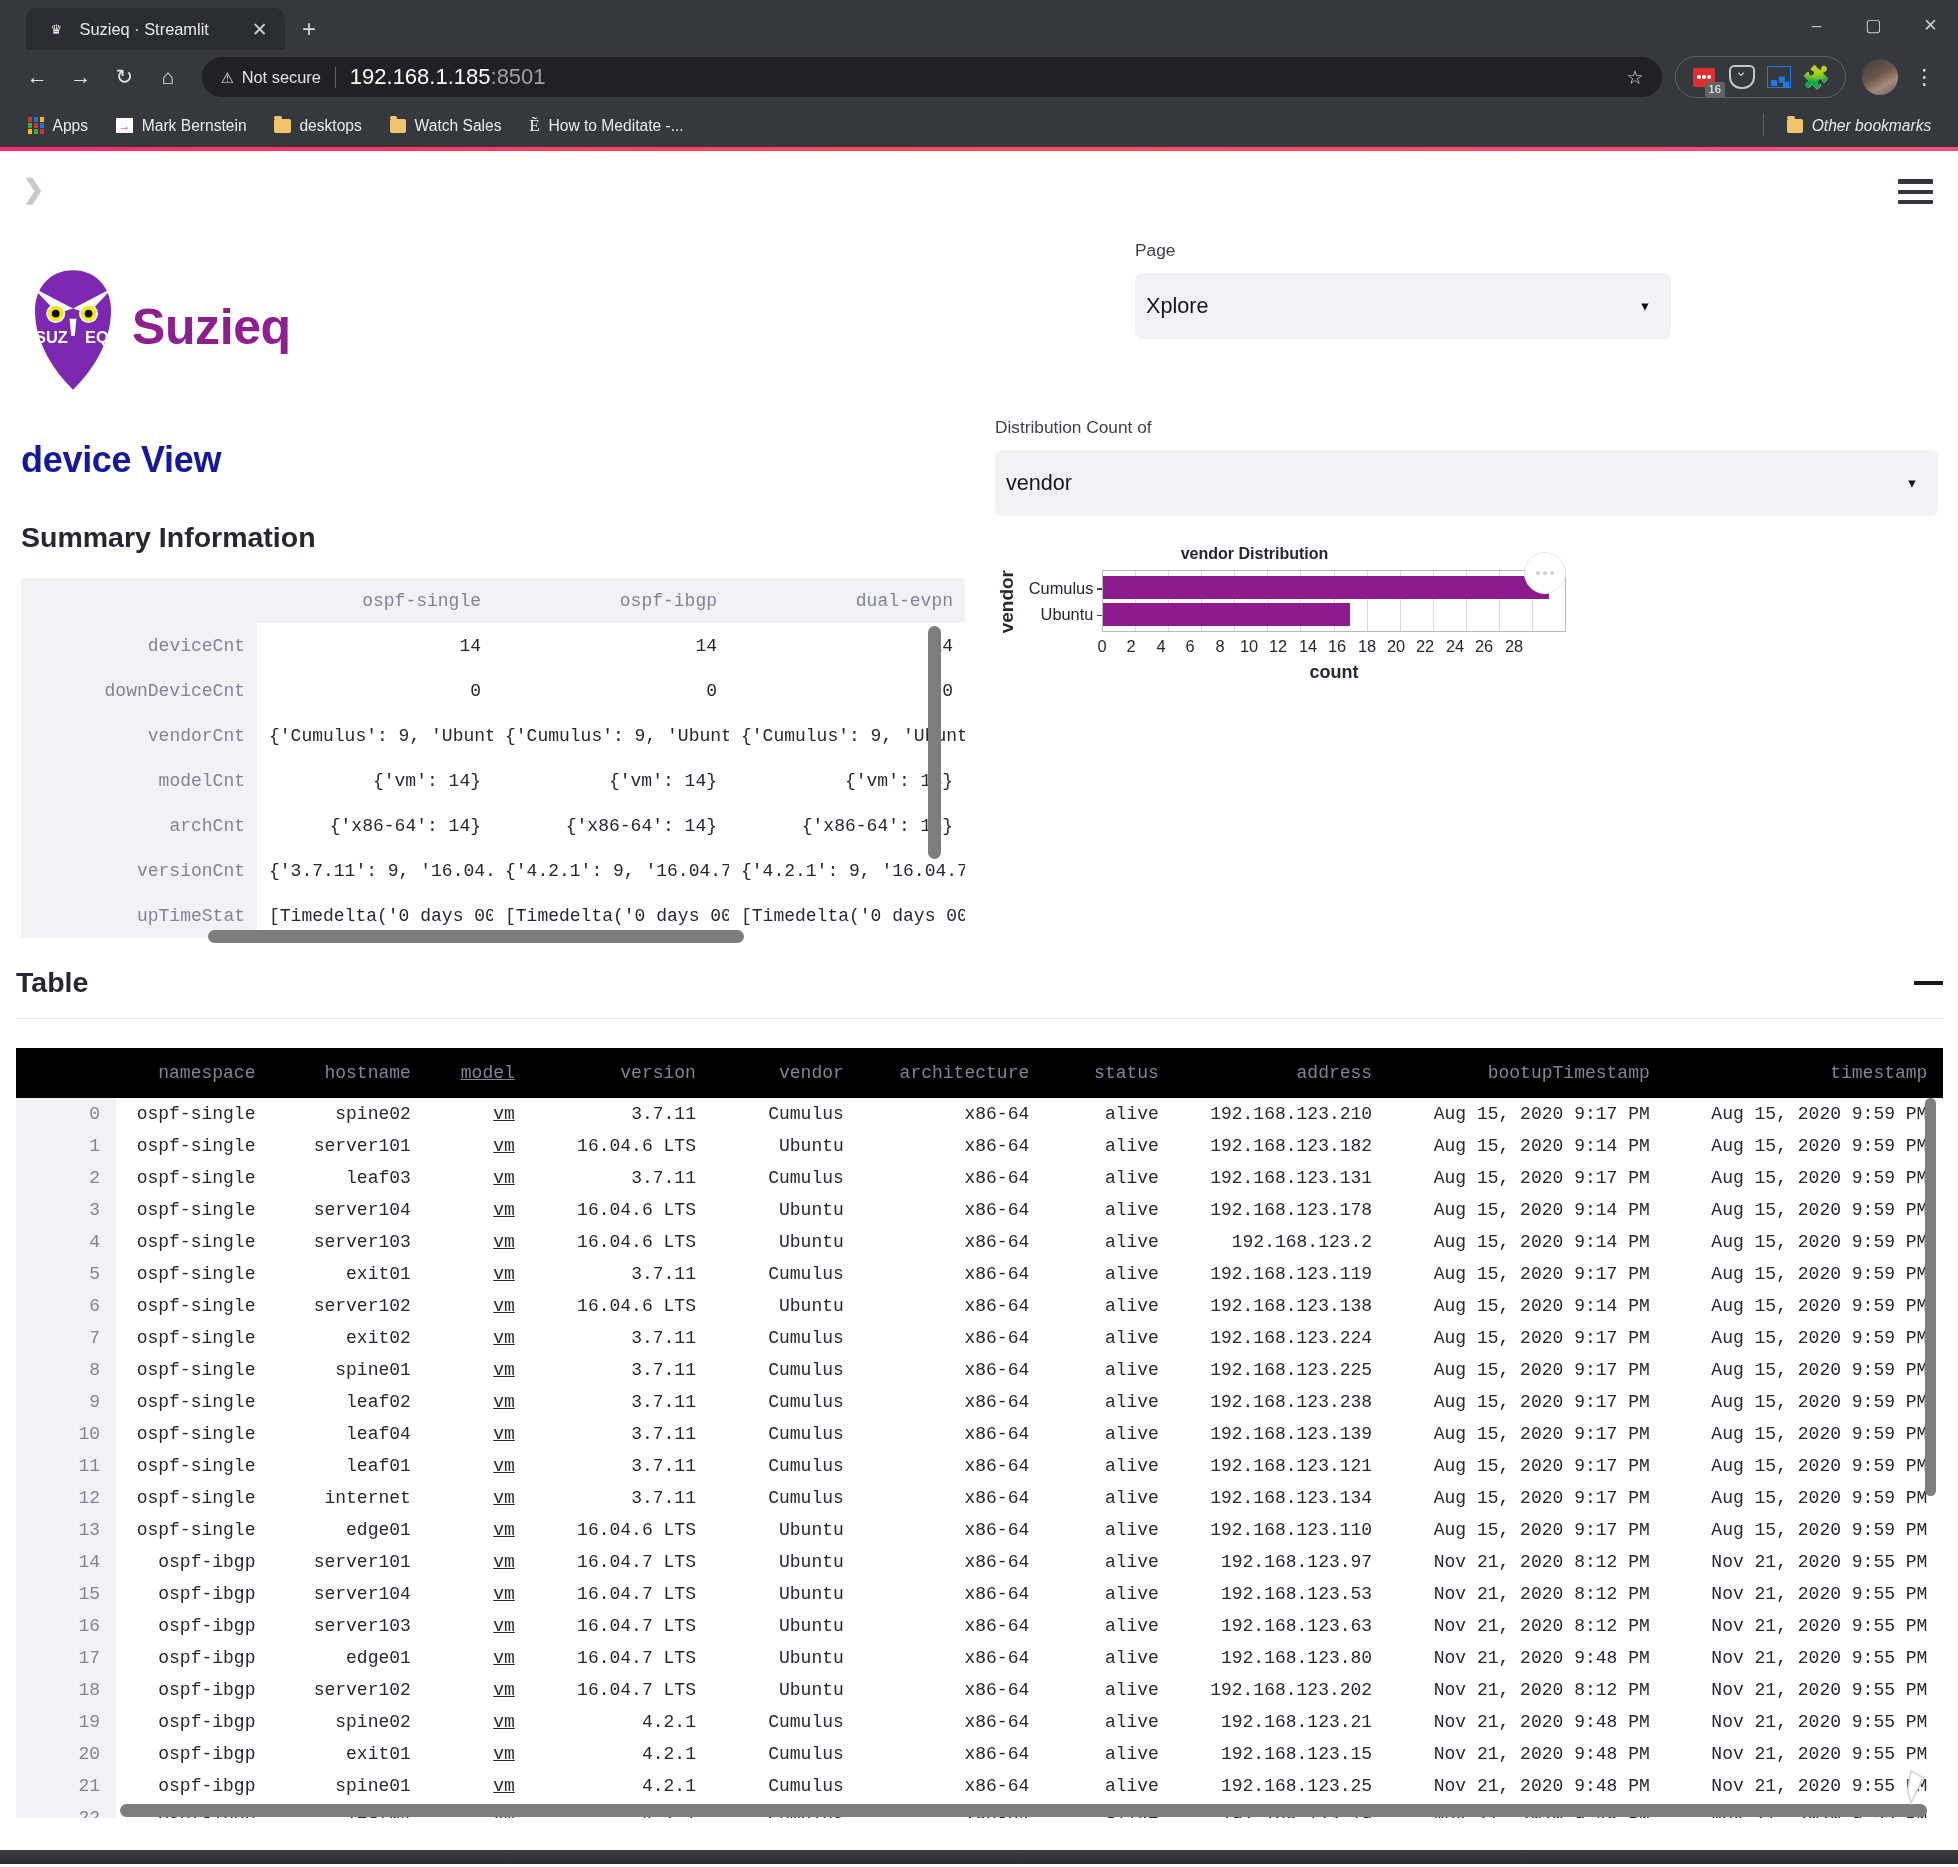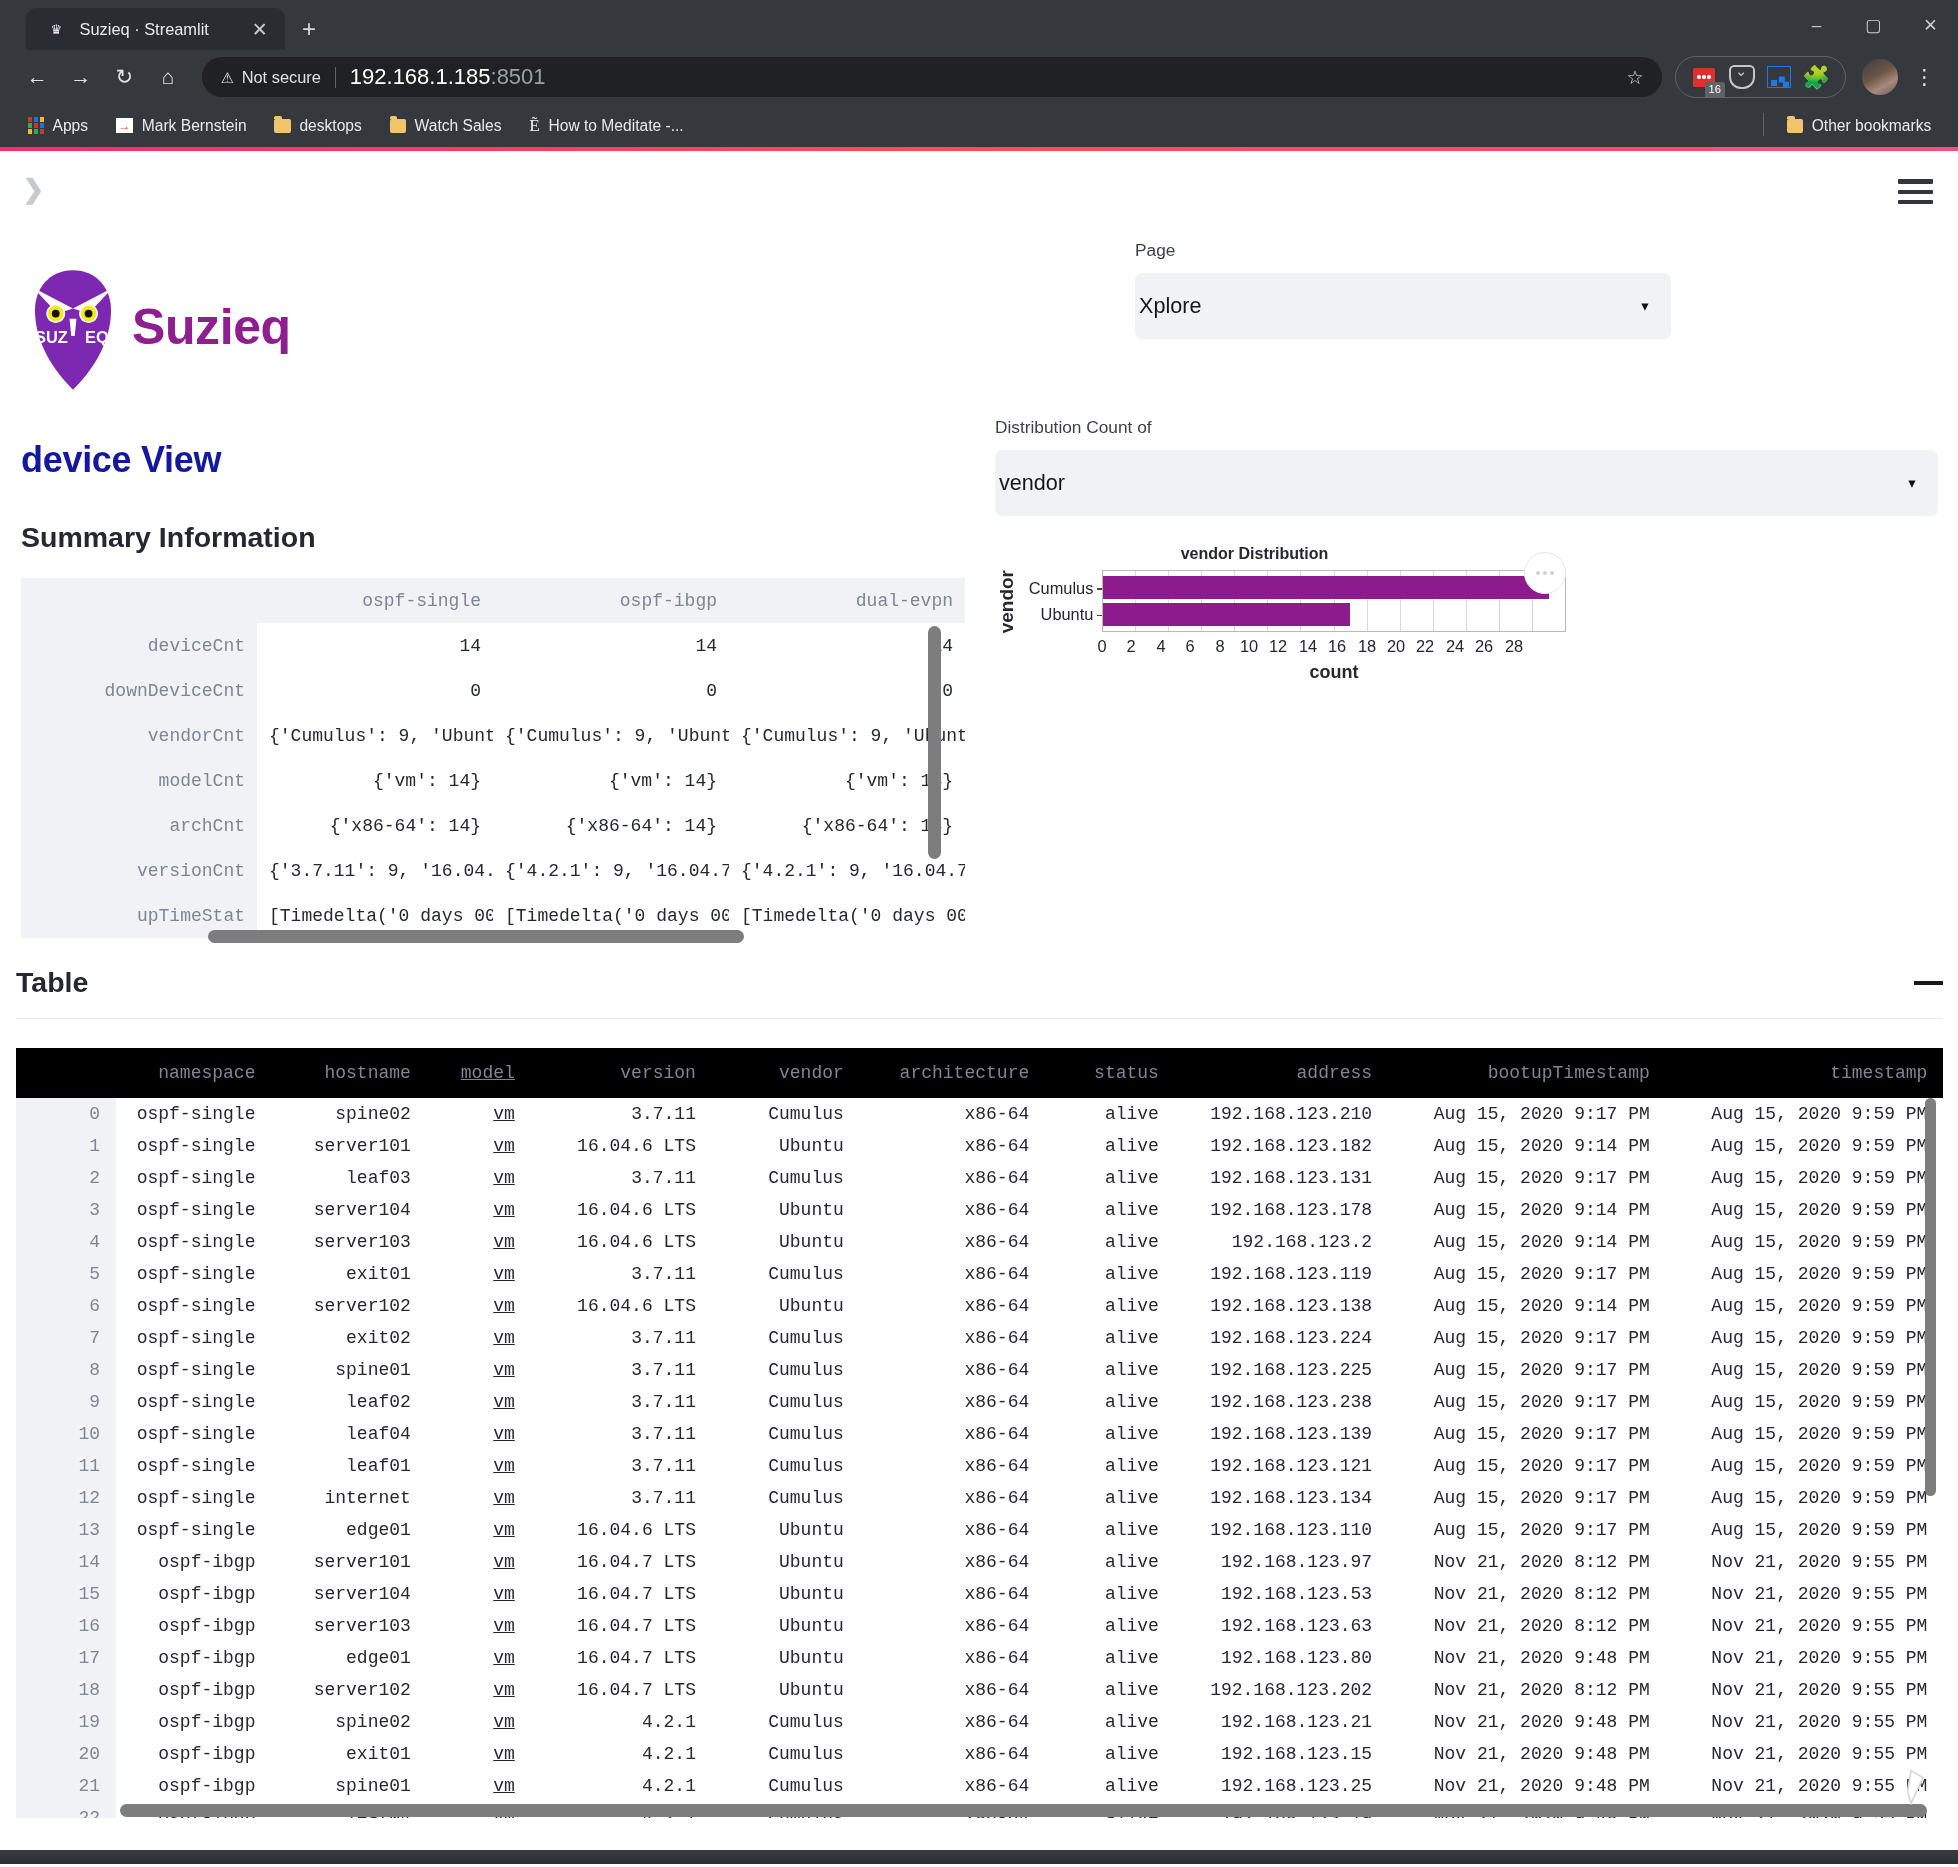--- a/index.html
+++ b/index.html
@@ -68,21 +68,21 @@
   .kebab { width: 35px; color: #dfe1e5; font-size: 21px; text-align: center; line-height: 0.9; }
 
   .bookmarks { height: 43px; display: flex; align-items: center; padding: 0 17.3px; gap: 7px; background: #35383d; color: #e8eaed; font-size: 15.6px; }
   .bm { display: flex; align-items: center; gap: 8.6px; padding: 3.5px 10.4px; border-radius: 4.3px; white-space: nowrap; }
   .bm-apps { display: grid; grid-template-columns: repeat(3, 4.3px); grid-template-rows: repeat(3, 4.3px); gap: 1.7px; }
   .bm-apps i { display: block; width: 4.3px; height: 4.3px; }
   .folder { width: 16.4px; height: 14px; background: #f0c36d; border-radius: 1.7px 1.7px 2.6px 2.6px; position: relative; }
   .folder::before { content:""; position:absolute; top:-2.6px; left:0; width:7.8px; height:3.5px; background:#f0c36d; border-radius:1.7px 1.7px 0 0; }
   .bm-mb { width: 17.3px; height: 15.6px; background: #fff; display:flex; align-items:center; justify-content:center; color:#e8442f; font-size:12px; font-weight:bold; }
   .bm-nyt { font-family: "Liberation Serif", serif; font-size: 17.3px; color: #f2f2f2; }
-  .bm-right { margin-left: auto; display: flex; align-items: flex-start; gap: 12px; }
+  .bm-right { margin-left: auto; display: flex; align-items: flex-start; gap: 12px; font-style: italic; }
   .bm-divider { width: 0.9px; height: 22.5px; background: #5f6368; }
 
   .loadbar { height: 4.3px; background: linear-gradient(90deg,#ff2b6d 0%, #ff4b5c 50%, #ff4b7d 100%); }
 
   
   .app { position: relative; background: #ffffff; height: 1699px; overflow: hidden; }
 
   .app-topbar { height: 78px; position: relative; }
   .sidebar-chevron { position: absolute; left: 22.5px; top: 22.5px; color: #c6c9cd; font-size: 26px; font-weight: 600; }
   .hamburger { position: absolute; right: 26px; top: 28px; width: 35px; display: flex; flex-direction: column; gap: 6px; }
@@ -94,21 +94,21 @@
   .logo-col { width: 847px; padding-left: 0; }
   .logo-wrap { display: flex; align-items: center; gap: 7px; padding-top: 31px; }
   .owl { width: 104px; height: 134px; flex: 0 0 auto; }
   .brand { font-size: 50px; font-weight: bold; color: #8e1f8e; letter-spacing: -0.4px; }
 
   .selectors { display: flex; gap: 28px; padding-top: 10.4px; flex: 1; justify-content: center; }
   .field { display: flex; flex-direction: column; }
   .field-label { font-size: 17.3px; color: #3b3f46; margin-bottom: 12px; }
   .select-box {
     background: #f0f2f6; border-radius: 7px; height: 66px;
-    display: flex; align-items: center; padding: 0 4px;
+    display: flex; align-items: center; padding: 0 11px;
     font-size: 21.6px; color: #14161a; position: relative;
   }
   .select-box .caret { position: absolute; right: 22.5px; font-size: 14.7px; color: #0e1117; }
   .input-box { background: #f0f2f6; border-radius: 7px; height: 66px; }
 
   .mid-row { display: flex; margin-top: 45px; }
   .left-col { width: 986px; }
   .right-col { flex: 1; padding-left: 0; }
 
   .page-title { font-size: 36px; font-weight: bold; color: #14189e; letter-spacing: -0.3px; }

